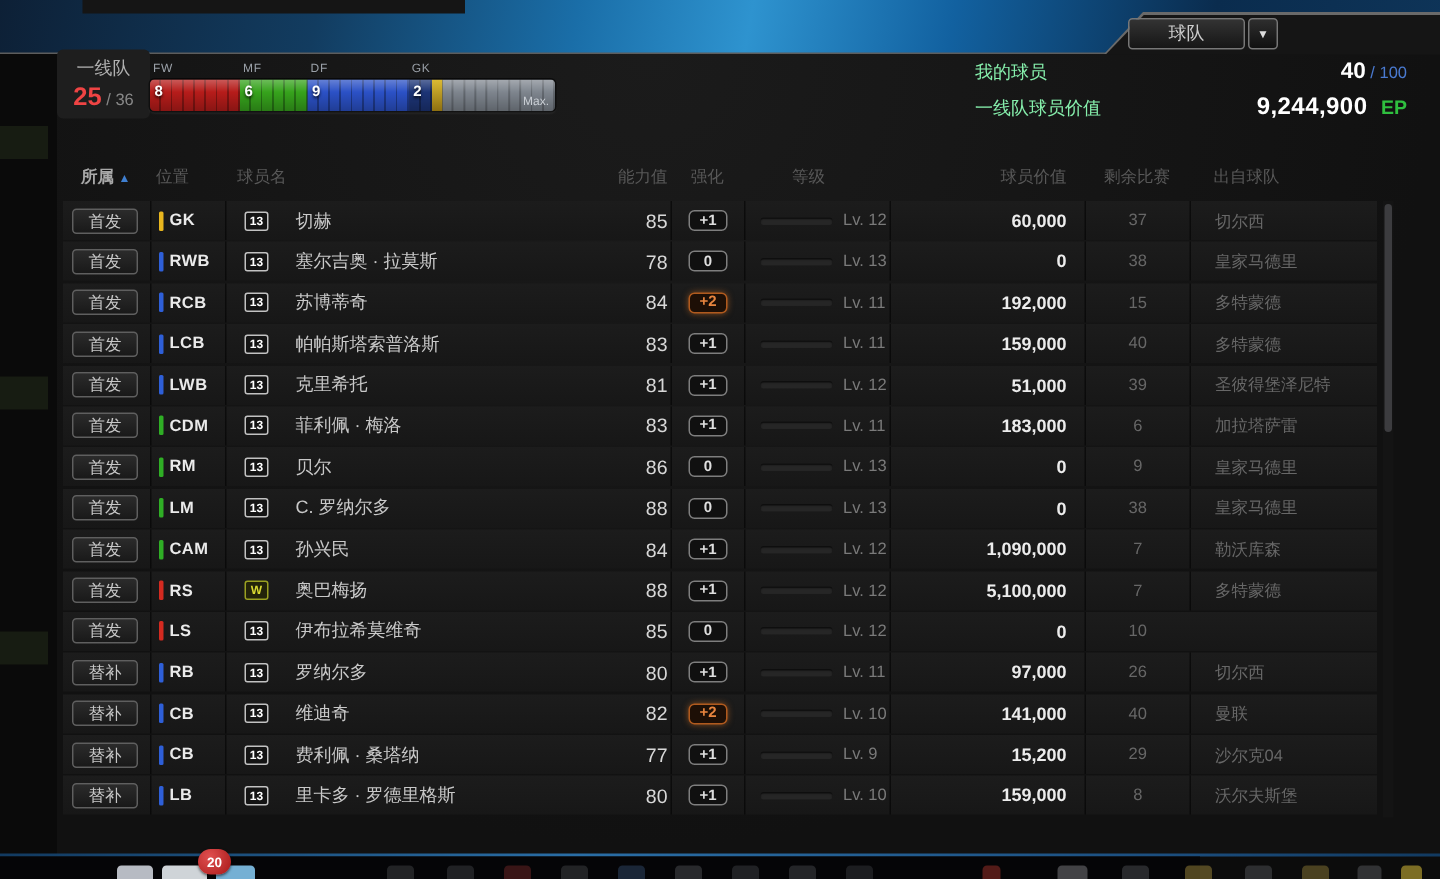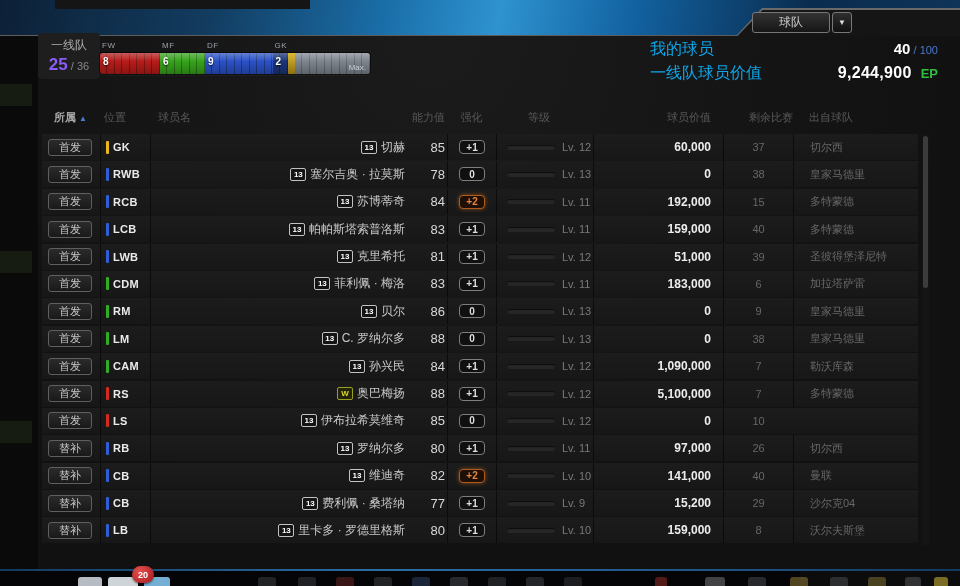--- a/index.html
+++ b/index.html
@@ -28,72 +28,72 @@
     display:flex;align-items:center;justify-content:center;cursor:pointer;}
   .dd-arrow{position:absolute;left:832px;top:12px;width:20px;height:21px;border:1px solid #777;
     border-radius:3px;background:linear-gradient(180deg,#2e2e2e,#101010);color:#ddd;font-size:8px;
     display:flex;align-items:center;justify-content:center;cursor:pointer;}
 
   
   .squad-box{position:absolute;left:38px;top:33px;width:62px;height:46px;background:#1e1e1e;
     border-radius:4px;display:flex;flex-direction:column;align-items:center;justify-content:center;gap:1px;}
   .squad-title{color:#b0b0b0;font-size:12px;}
   .squad-nums{color:#888;font-size:11px;}
-  .squad-nums b{color:#8b5cf6;font-size:17px;font-weight:bold;}
+  .squad-nums b{color:#ef4444;font-size:17px;font-weight:bold;}
 
   
   .pos-labels{position:absolute;left:100px;top:41px;width:270px;height:10px;}
   .pos-label{position:absolute;top:0;color:#9aa0a8;font-size:8px;letter-spacing:.5px;}
   .pos-bar{position:absolute;left:100px;top:53px;width:270px;height:21px;border-radius:3px;overflow:hidden;
     display:flex;box-shadow:0 0 0 1px rgba(0,0,0,.6),0 1px 2px rgba(255,255,255,.12);}
   .pos-seg{position:relative;height:100%;}
   .pos-seg .cnt{position:absolute;left:3px;top:3px;color:#fff;font-size:10px;font-weight:bold;
     text-shadow:0 1px 2px rgba(0,0,0,.8);}
   .pos-sliver{width:7px;height:100%;background:linear-gradient(180deg,#dcbb34,#8d6f10);}
   .pos-max{position:relative;flex:1;height:100%;
     background:linear-gradient(180deg,rgba(255,255,255,.3),rgba(255,255,255,0) 40%,rgba(0,0,0,.25)),
     repeating-linear-gradient(90deg,rgba(0,0,0,0) 0 6.3px,rgba(0,0,0,.22) 6.3px 7.5px),#7e858e;}
   .pos-max .maxlbl{position:absolute;right:4px;bottom:2px;color:#c9ced4;font-size:8px;}
 
   
   .stats{position:absolute;left:650px;top:39px;right:22px;display:flex;flex-direction:column;gap:5px;}
   .stat-row{display:flex;justify-content:space-between;align-items:baseline;height:19px;}
-  .stat-label{color:#0ea5e9;font-size:16px;}
+  .stat-label{color:#86efac;font-size:12px;}
   .stat-val1 b{color:#fff;font-size:15px;font-weight:bold;}
   .stat-val1 span{color:#4a7ad0;font-size:11px;}
   .stat-val2 b{color:#fff;font-size:16px;font-weight:bold;letter-spacing:.3px;}
   .stat-val2 span{color:#2fbf3f;font-size:13px;font-weight:bold;margin-left:9px;}
 
   
   .grid-cols{display:grid;grid-template-columns:58px 50px 255px 42px 49px 97px 130px 70px 125px;align-items:center;}
   .thead{position:absolute;left:42px;top:108px;width:876px;height:18px;color:#585858;font-size:11px;}
   .thead .hc{cursor:pointer;}
   .h-sorted{color:#a8a8a8;padding-left:12px;font-weight:bold;}
   .h-sorted .tri{color:#3f7fd0;font-size:8px;margin-left:3px;}
   .h-pos{padding-left:4px;}
   .h-name{padding-left:8px;}
   .h-ovr{text-align:right;padding-right:2px;}
   .h-enh{text-align:center;}
   .h-lv{padding-left:32px;}
   .h-val{text-align:right;padding-right:12px;}
-  .h-rem{text-align:right;}
+  .h-rem{text-align:center;}
   .h-club{padding-left:16px;}
 
   .rows{position:absolute;left:42px;top:134px;width:876px;}
   .row{height:26px;margin-bottom:1.4px;background:linear-gradient(180deg,#1c1c1c,#171717);cursor:pointer;}
   .row .cell{height:100%;display:flex;align-items:center;}
   .row .bdl{border-left:1px solid rgba(0,0,0,.55);}
 
   .role-btn{width:44px;height:17px;margin-left:6px;border:1px solid #5f5f5f;border-radius:3px;
     background:linear-gradient(180deg,#2b2b2b,#191919);color:#c8c8c8;font-size:11px;
     display:flex;align-items:center;justify-content:center;cursor:pointer;}
   .c-pos{padding-left:5px;gap:4px;}
   .posbar{width:3px;height:13px;border-radius:1px;}
   .pos-txt{color:#eaeaea;font-size:11px;font-weight:bold;letter-spacing:.3px;}
-  .c-name{padding-left:12px;gap:4px;justify-content:flex-end;}
+  .c-name{padding-left:12px;gap:18px;}
   .sbadge{width:16px;height:13px;border:1px solid #c2c2c2;border-radius:2px;background:#141414;
     color:#fff;font-size:8px;font-weight:bold;display:flex;align-items:center;justify-content:center;}
   .sbadge.special{border-color:#9aa021;color:#d8d832;background:#23230a;}
   .name-txt{color:#c8c8c8;font-size:12px;}
   .c-ovr{justify-content:flex-end;padding-right:2px;color:#d8d8d8;font-size:13px;}
   .c-enh{justify-content:center;}
   .enh{min-width:26px;height:14px;padding:0 3px;border:1px solid #7e7e7e;border-radius:4px;background:#101010;
     color:#dedede;font-size:10px;font-weight:bold;display:flex;align-items:center;justify-content:center;}
   .enh.hot{border-color:#b05a1e;color:#e8853f;background:#1d0f06;box-shadow:0 0 4px rgba(220,120,40,.55);}
   .c-lv{padding-left:10px;gap:7px;}

